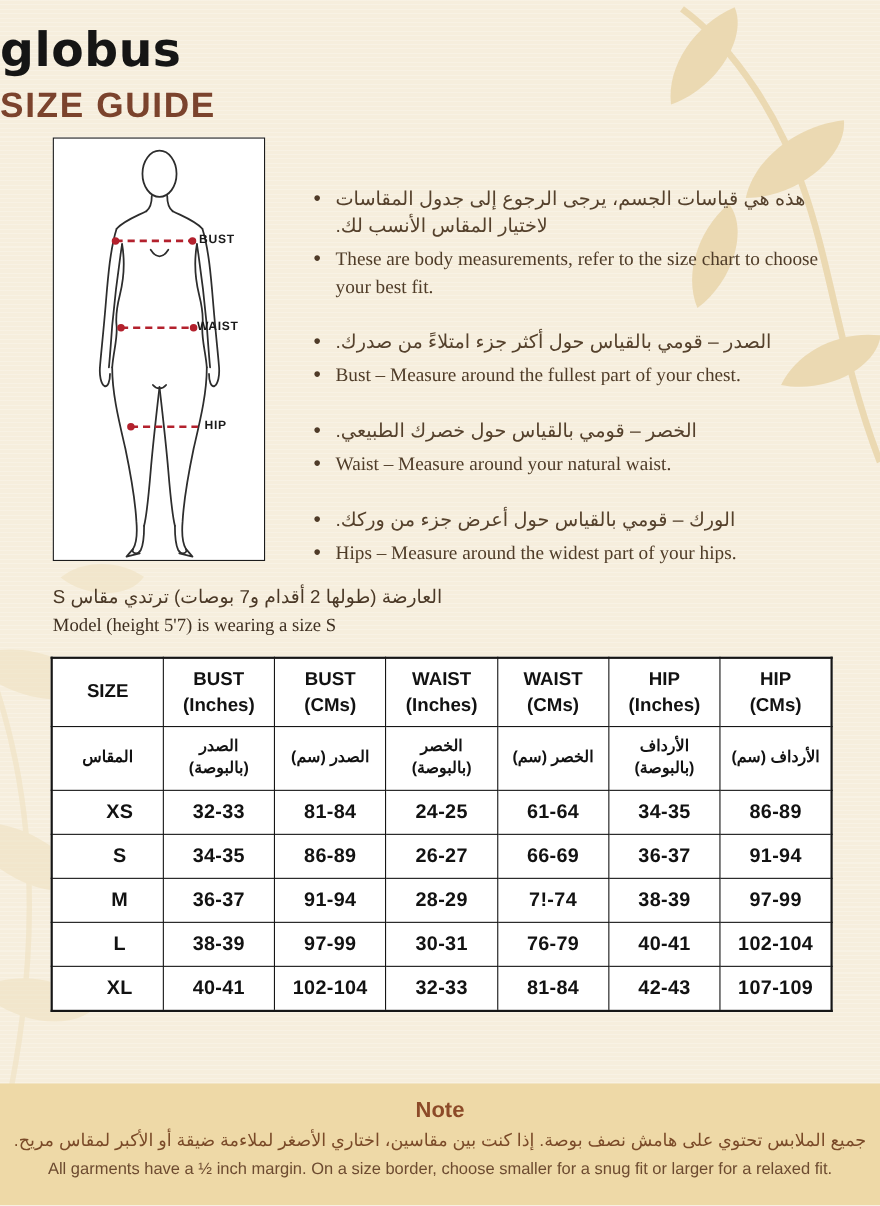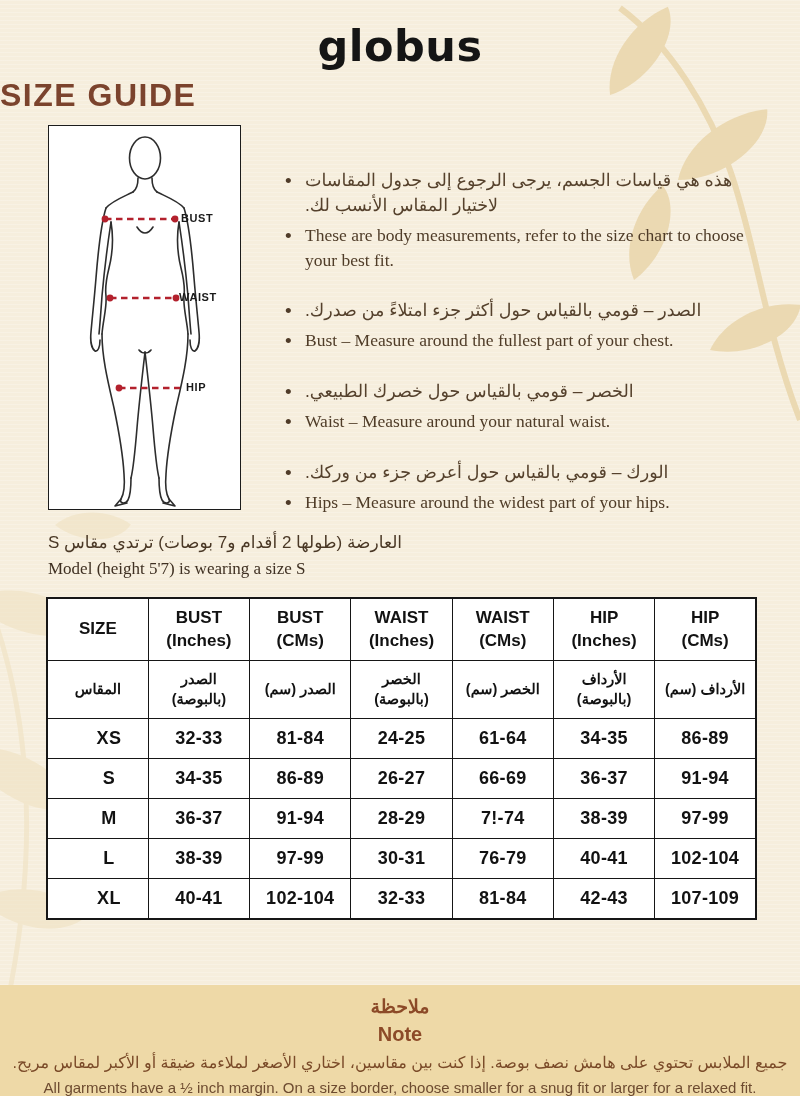--- a/index.html
+++ b/index.html
@@ -7,21 +7,21 @@
   .page{
     position:relative;width:800px;height:1096px;overflow:hidden;
     background-color:#f6eedd;
     background-image:repeating-linear-gradient(180deg, rgba(255,255,255,.22) 0 1px, rgba(0,0,0,0) 1px 4px);
   }
   .deco{position:absolute;pointer-events:none;}
   .deco-tr{top:0;right:0;}
   .deco-left{top:510px;left:0;opacity:.65;}
 
   
-  .brand{margin-top:24px;text-align:center;font-family:"DejaVu Sans", sans-serif;
+  .brand{margin-top:24px;text-align:left;font-family:"DejaVu Sans", sans-serif;
     font-weight:bold;font-size:43px;letter-spacing:.5px;color:#151515;line-height:1.05;}
   .title{margin-top:8px;font-weight:bold;font-size:32px;
     letter-spacing:1.5px;color:#7b432d;}
 
   
   .figure-box{position:absolute;left:48px;top:125px;width:193px;height:385px;
     background:#ffffff;border:1.6px solid #1c1c1c;box-sizing:border-box;}
   .figure-box svg{position:absolute;left:0;top:0;}
   .mlabel{position:absolute;font-weight:bold;font-size:11px;letter-spacing:.6px;color:#1a1a1a;}
   .mlabel.bust{left:132px;top:86px;}
@@ -243,19 +243,18 @@
         <td>102-104</td>
         <td>32-33</td>
         <td>81-84</td>
         <td>42-43</td>
         <td>107-109</td>
       </tr>
     </tbody>
   </table>
 
   <footer class="note">
-    <div class="note-title-ar">ملاحظة</div>
     <div class="note-title-en">Note</div>
     <div class="note-body-ar">جميع الملابس تحتوي على هامش نصف بوصة. إذا كنت بين مقاسين، اختاري الأصغر لملاءمة ضيقة أو الأكبر لمقاس مريح.</div>
     <div class="note-body-en">All garments have a ½ inch margin. On a size border, choose smaller for a snug fit or larger for a relaxed fit.</div>
   </footer>
 
 </div>
 
 </body></html>

